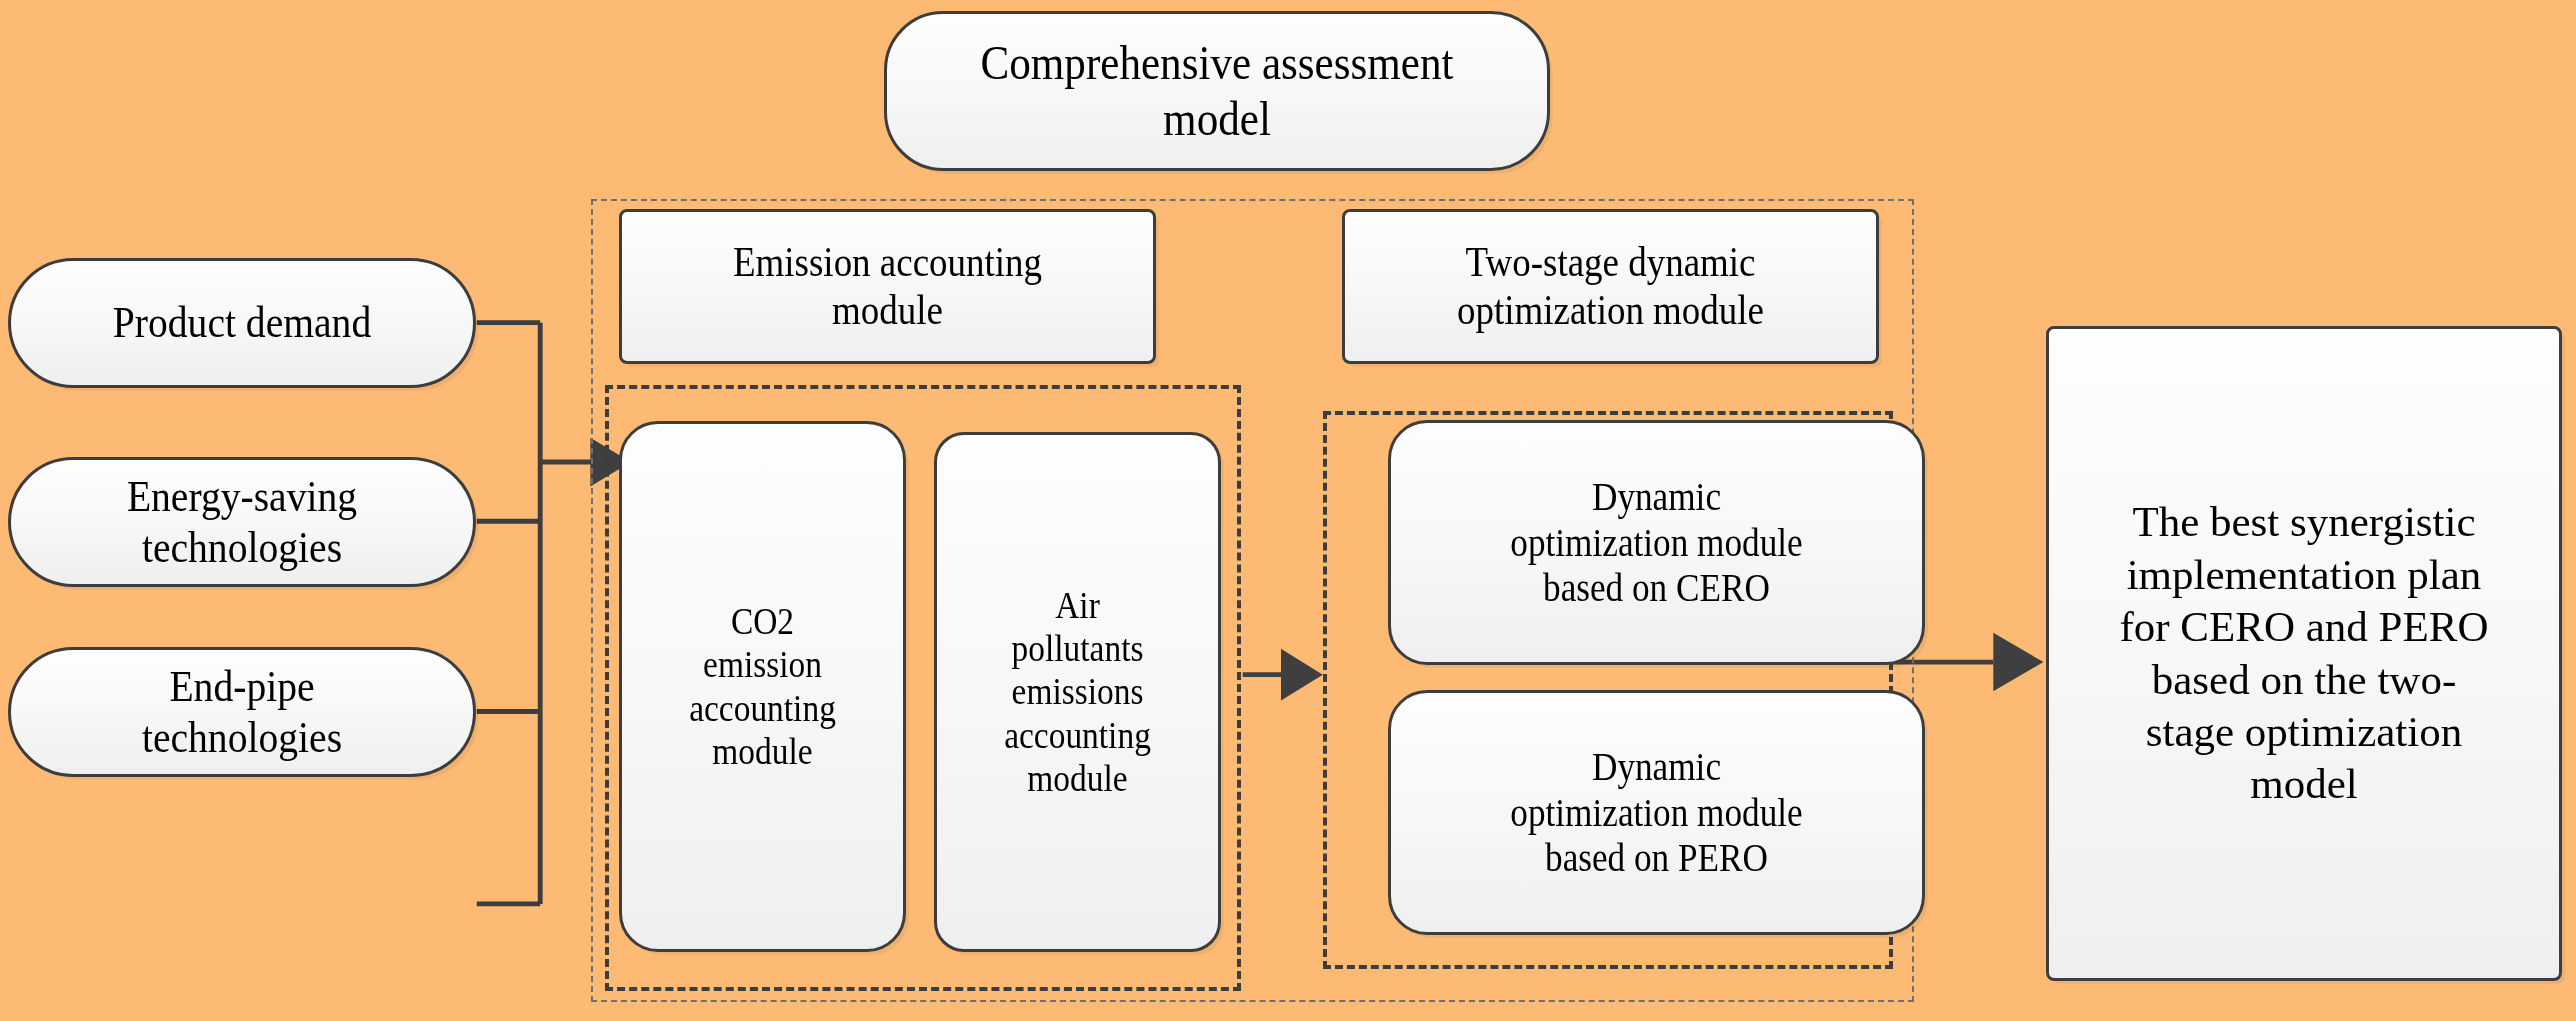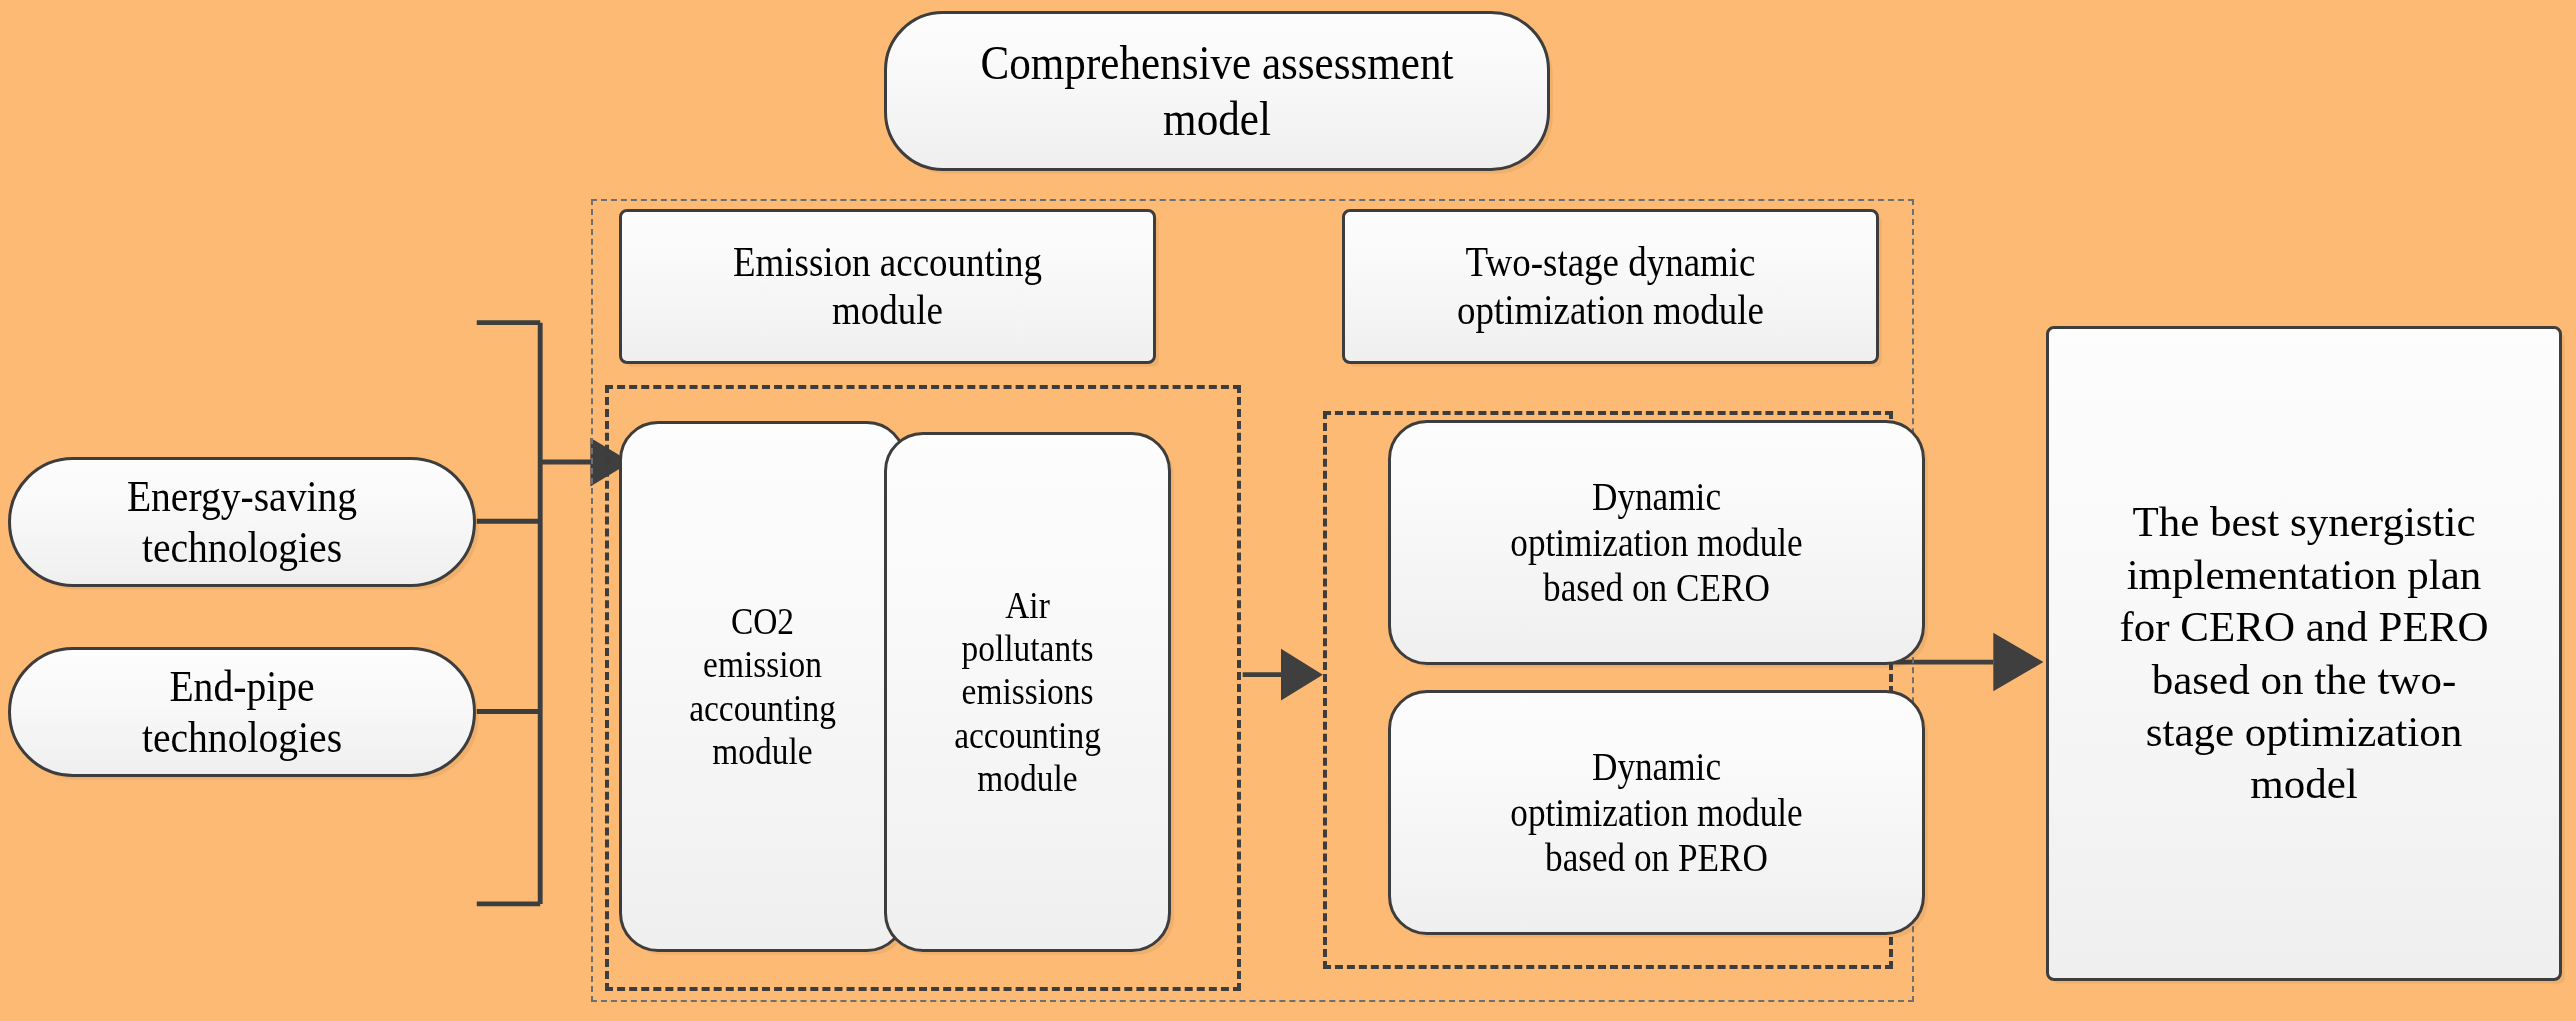--- a/index.html
+++ b/index.html
@@ -121,21 +121,21 @@
 
   
   .inner-tall {
     top: 421px;
     width: 287px;
     height: 531px;
     border-radius: 39px;
     font-size: 38px;
   }
   #box-co2 { left: 619px; }
-  #box-air { left: 884px; top: 432px; height: 520px; }
+  #box-air { left: 934px; top: 432px; height: 520px; border-radius: 30px; }
 
   .inner-wide {
     left: 1388px;
     width: 537px;
     height: 245px;
     border-radius: 39px;
     font-size: 40px;
   }
   #box-cero { top: 420px; }
   #box-pero { top: 690px; }
@@ -196,20 +196,23 @@
       <path d="M2716,950 L2860,950" stroke="#3f3f3f" stroke-width="7" fill="none"></path>
       <path d="M2860,908 L2932,950 L2860,992 z" fill="#3f3f3f"></path>
     </g>
   </svg>
 
   <div class="node" id="title-node">
     <span class="txt cond">Comprehensive assessment
 model</span>
   </div>
 
+  <div class="node pill" id="pill-0">
+    <span class="txt cond">Product demand</span>
+  </div>
   <div class="node pill" id="pill-1">
     <span class="txt cond">Energy-saving
 technologies</span>
   </div>
   <div class="node pill" id="pill-2">
     <span class="txt cond">End-pipe
 technologies</span>
   </div>
 
   <div id="outer-container"></div>

